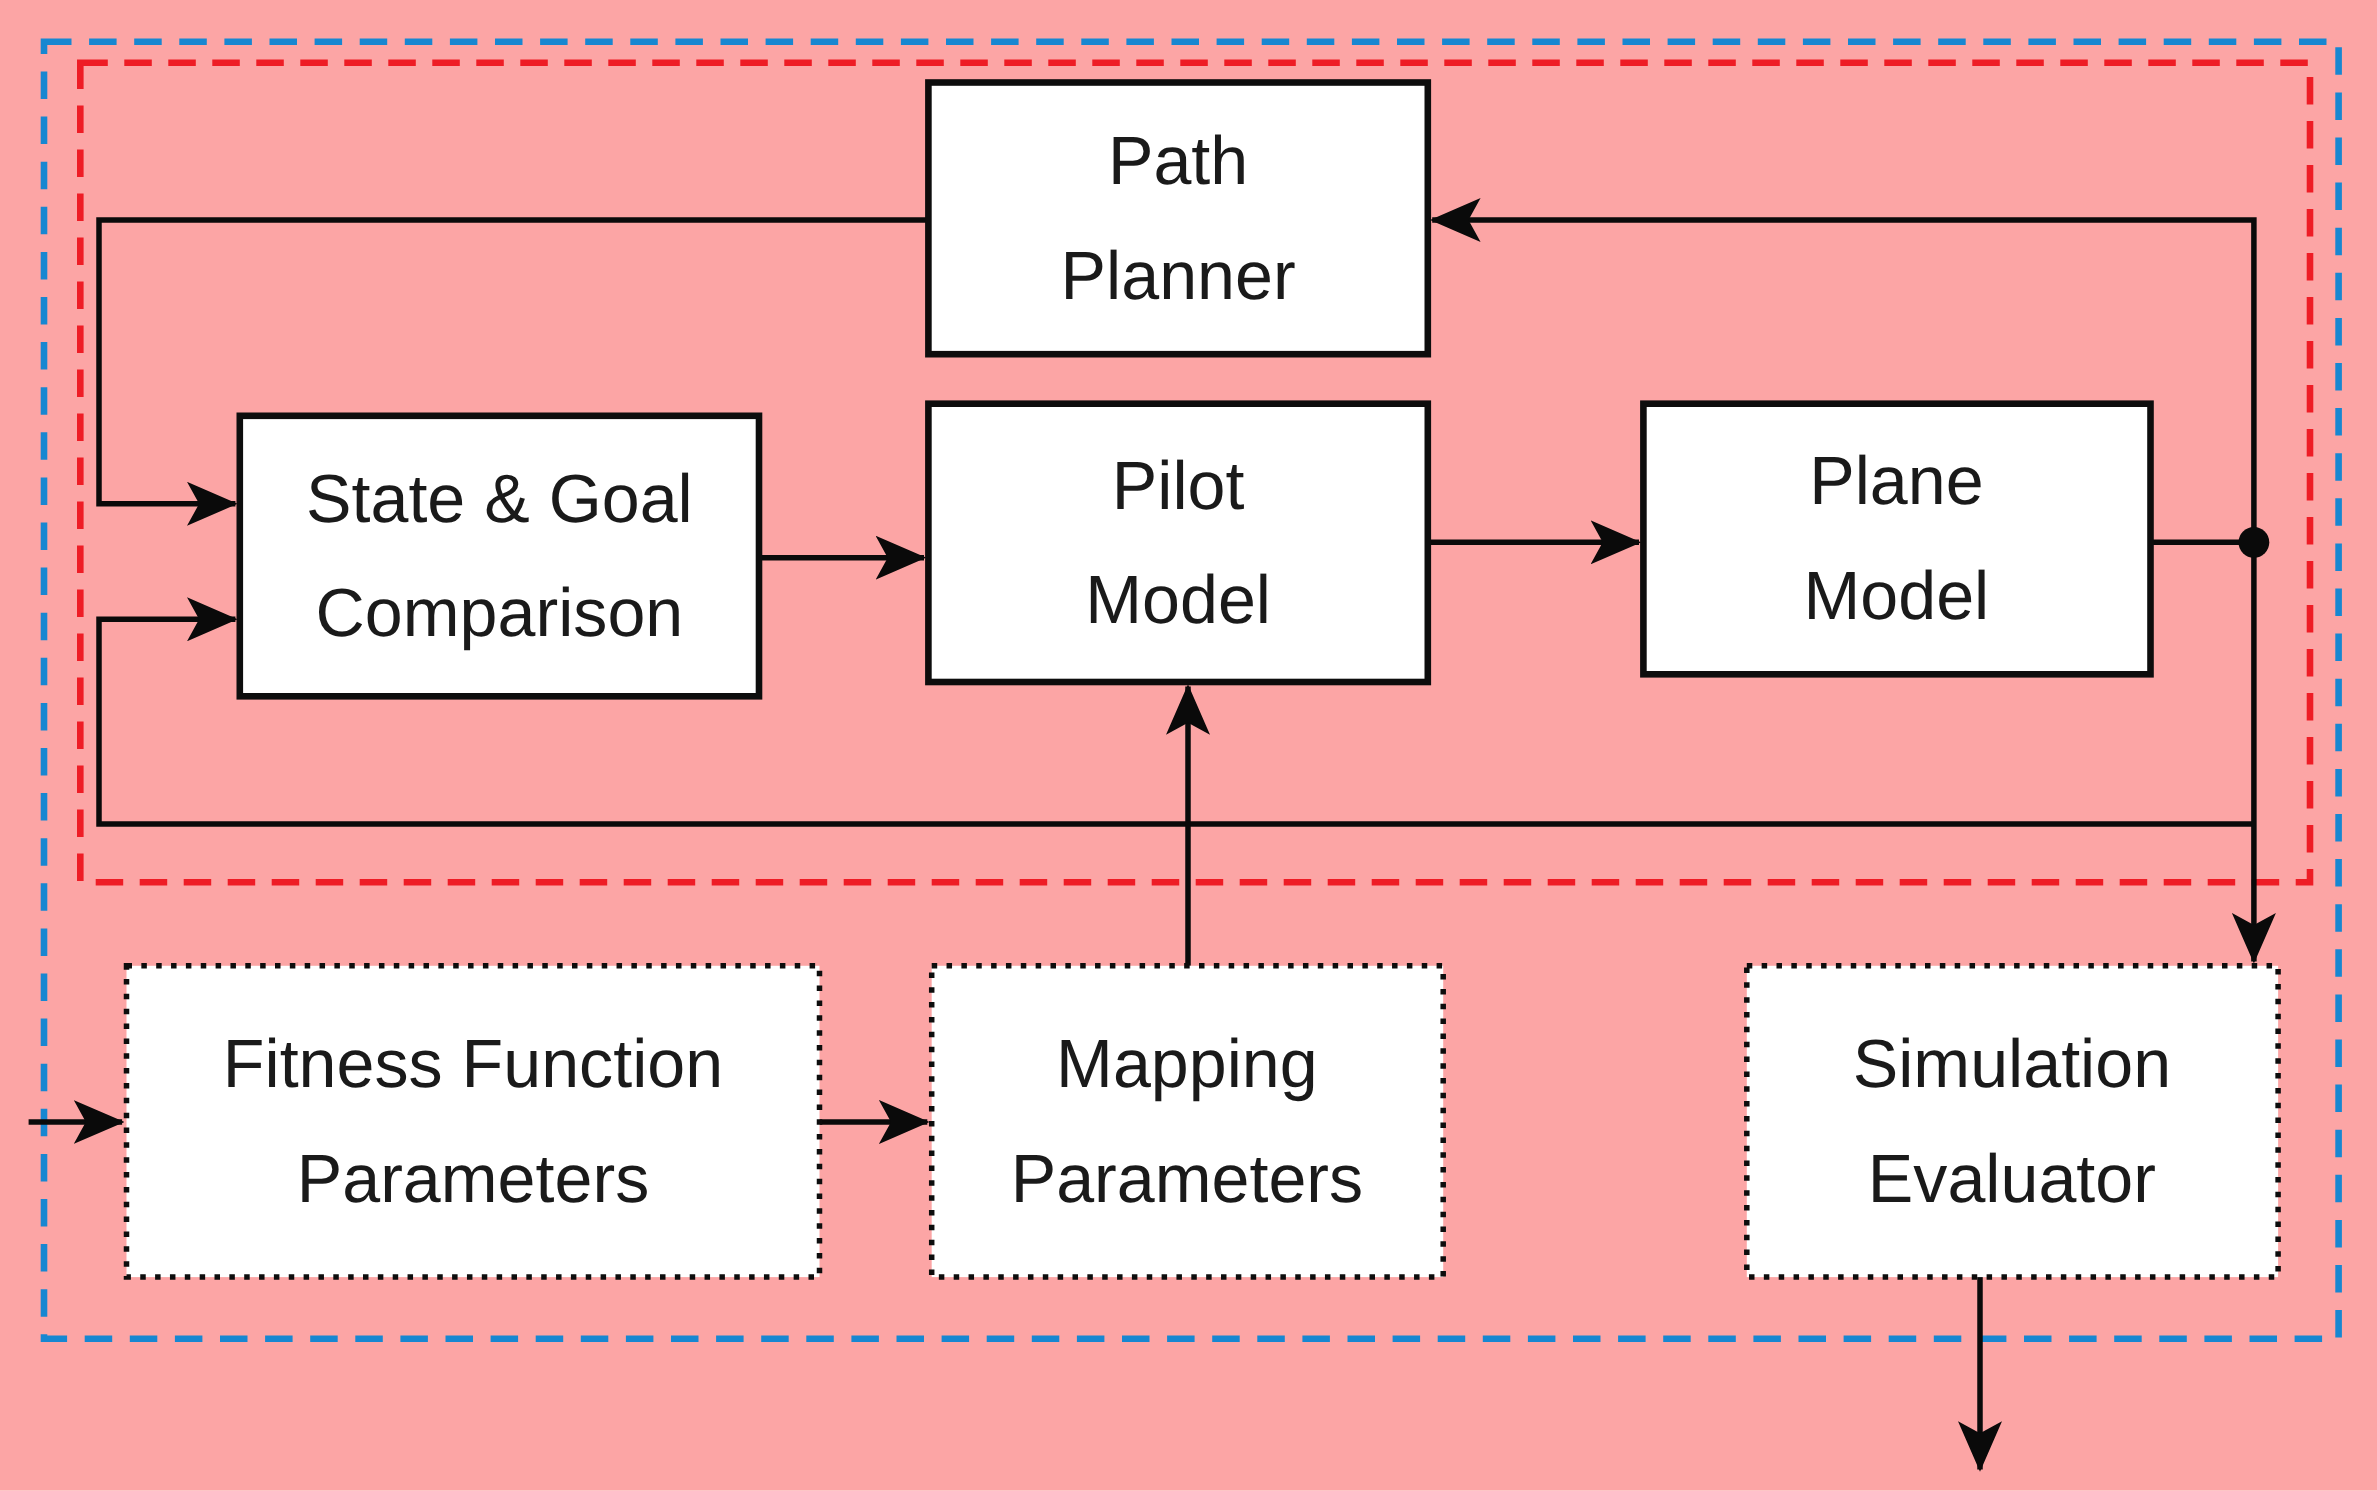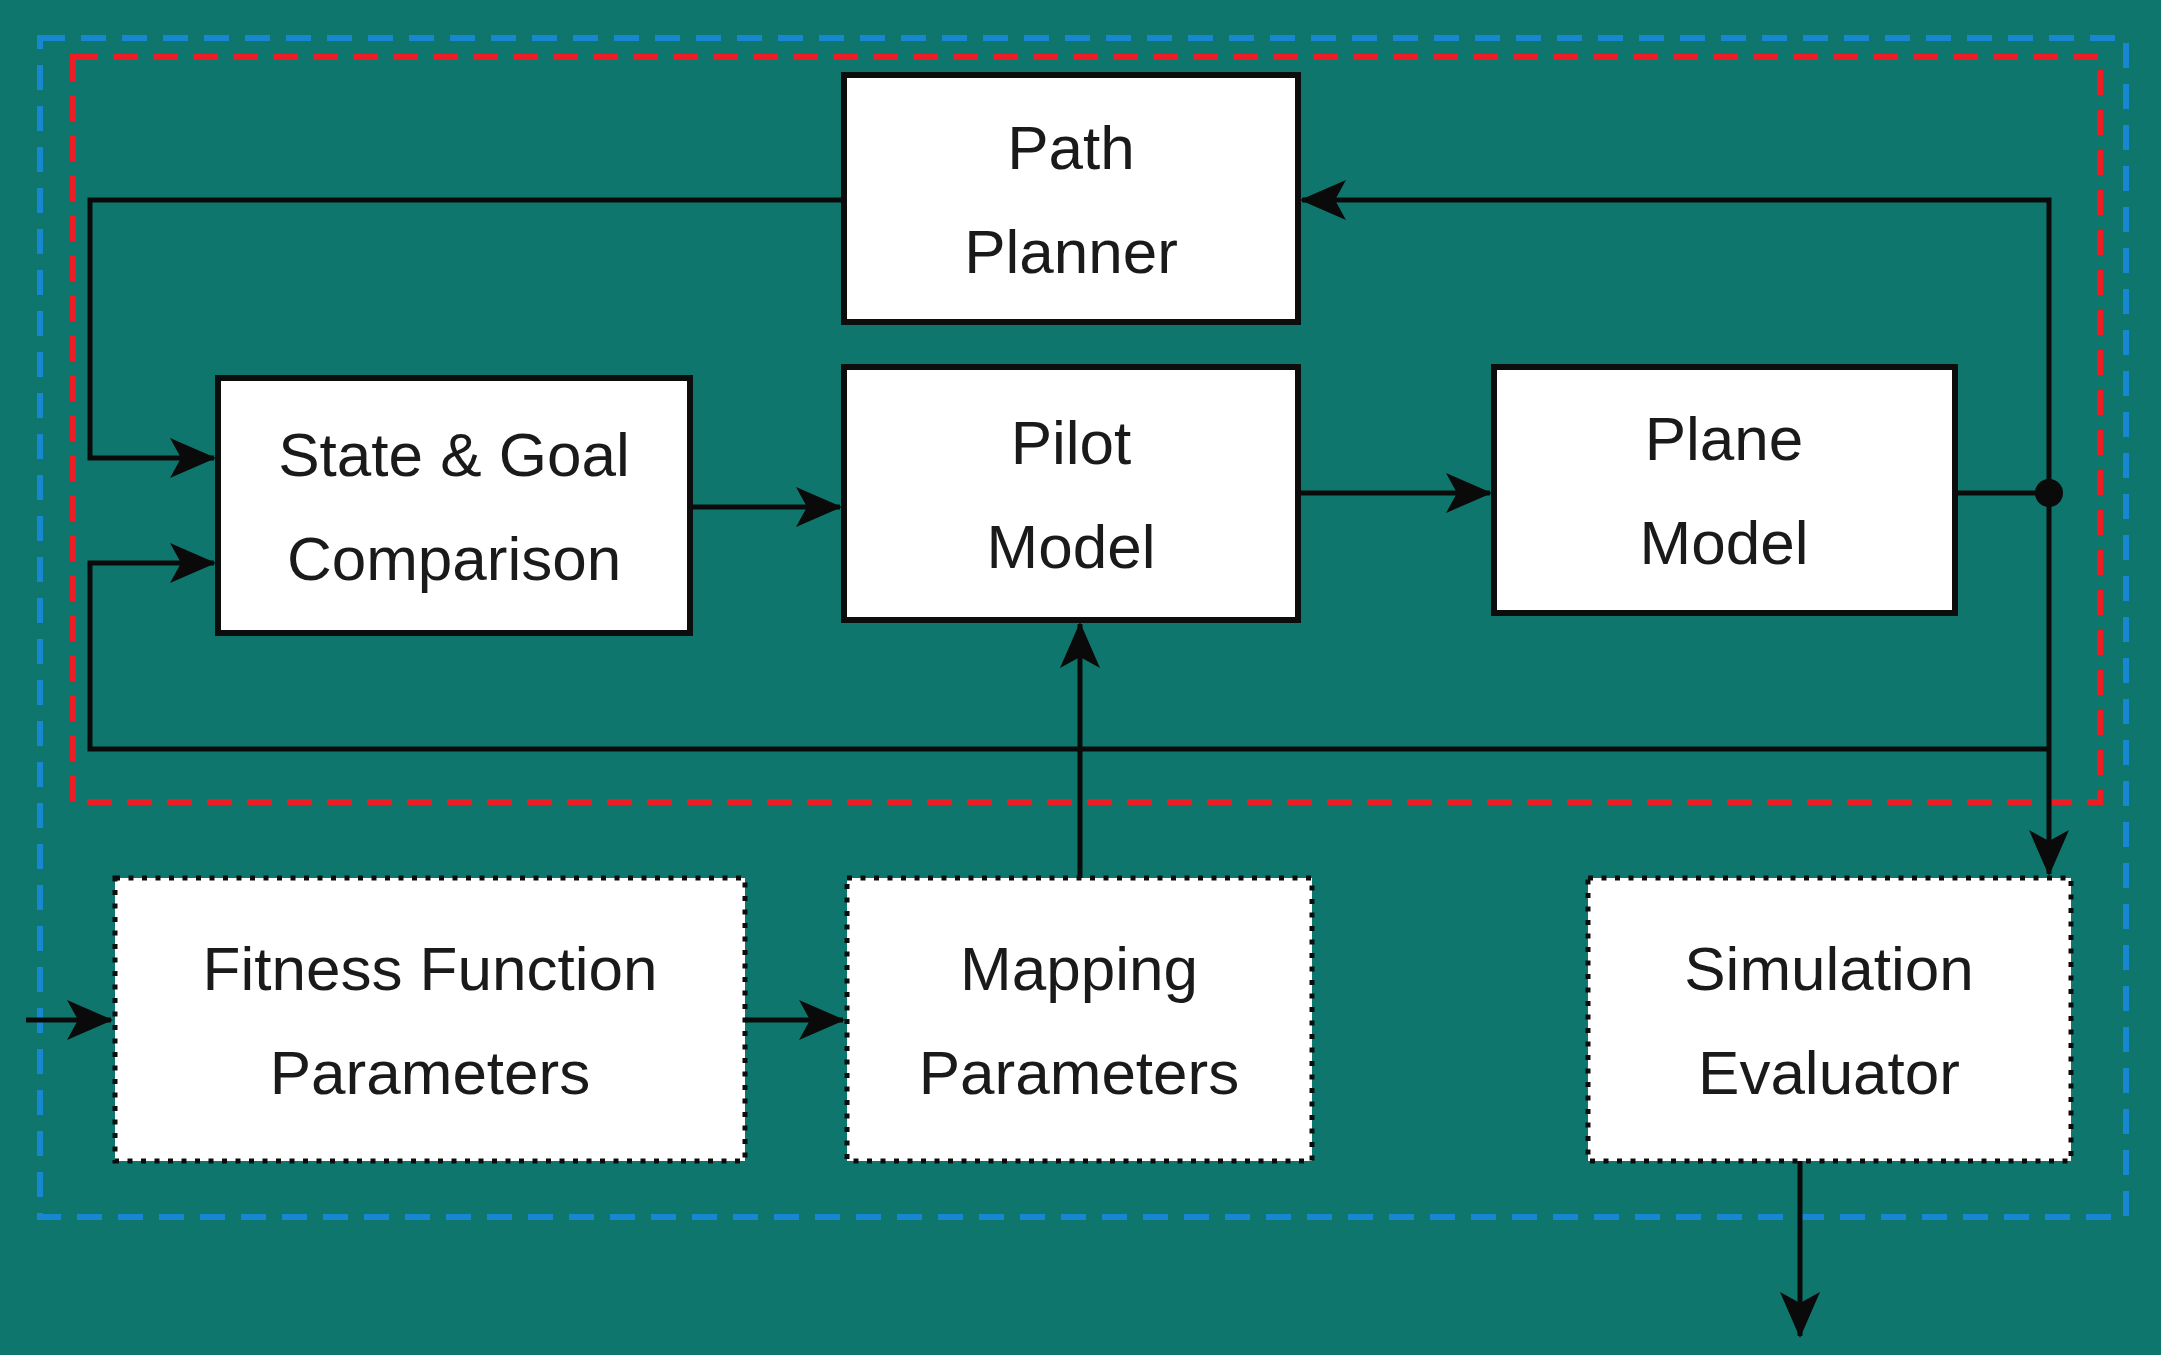--- a/index.html
+++ b/index.html
@@ -1,16 +1,16 @@
 <!DOCTYPE html>
 <html><head>
 <meta charset="utf-8">
 <style>
   html, body { margin: 0; padding: 0; background: #ffffff; }
-  .canvas-wrap { width: 2161px; height: 1355px; background: #0f766e; }
+  .canvas-wrap { width: 2161px; height: 1355px; background: #fca5a5; }
   svg { display: block; width: 2161px; height: 1355px; }
   .solid-box { fill: #ffffff; stroke: #0d0d0d; stroke-width: 6; }
   .dotted-box { fill: #ffffff; stroke: #0d0d0d; stroke-width: 5; stroke-dasharray: 5 8.5; }
   .edge { fill: none; stroke: #0a0a0a; stroke-width: 5; }
   .edge-noarrow { fill: none; stroke: #0a0a0a; stroke-width: 5; }
   .group-rect { fill: none; stroke-width: 6; }
   .outer-rect { stroke-dasharray: 25 16; }
   .inner-rect { stroke-dasharray: 25 15; }
   .node-label {
     font-family: "Liberation Sans", sans-serif;

